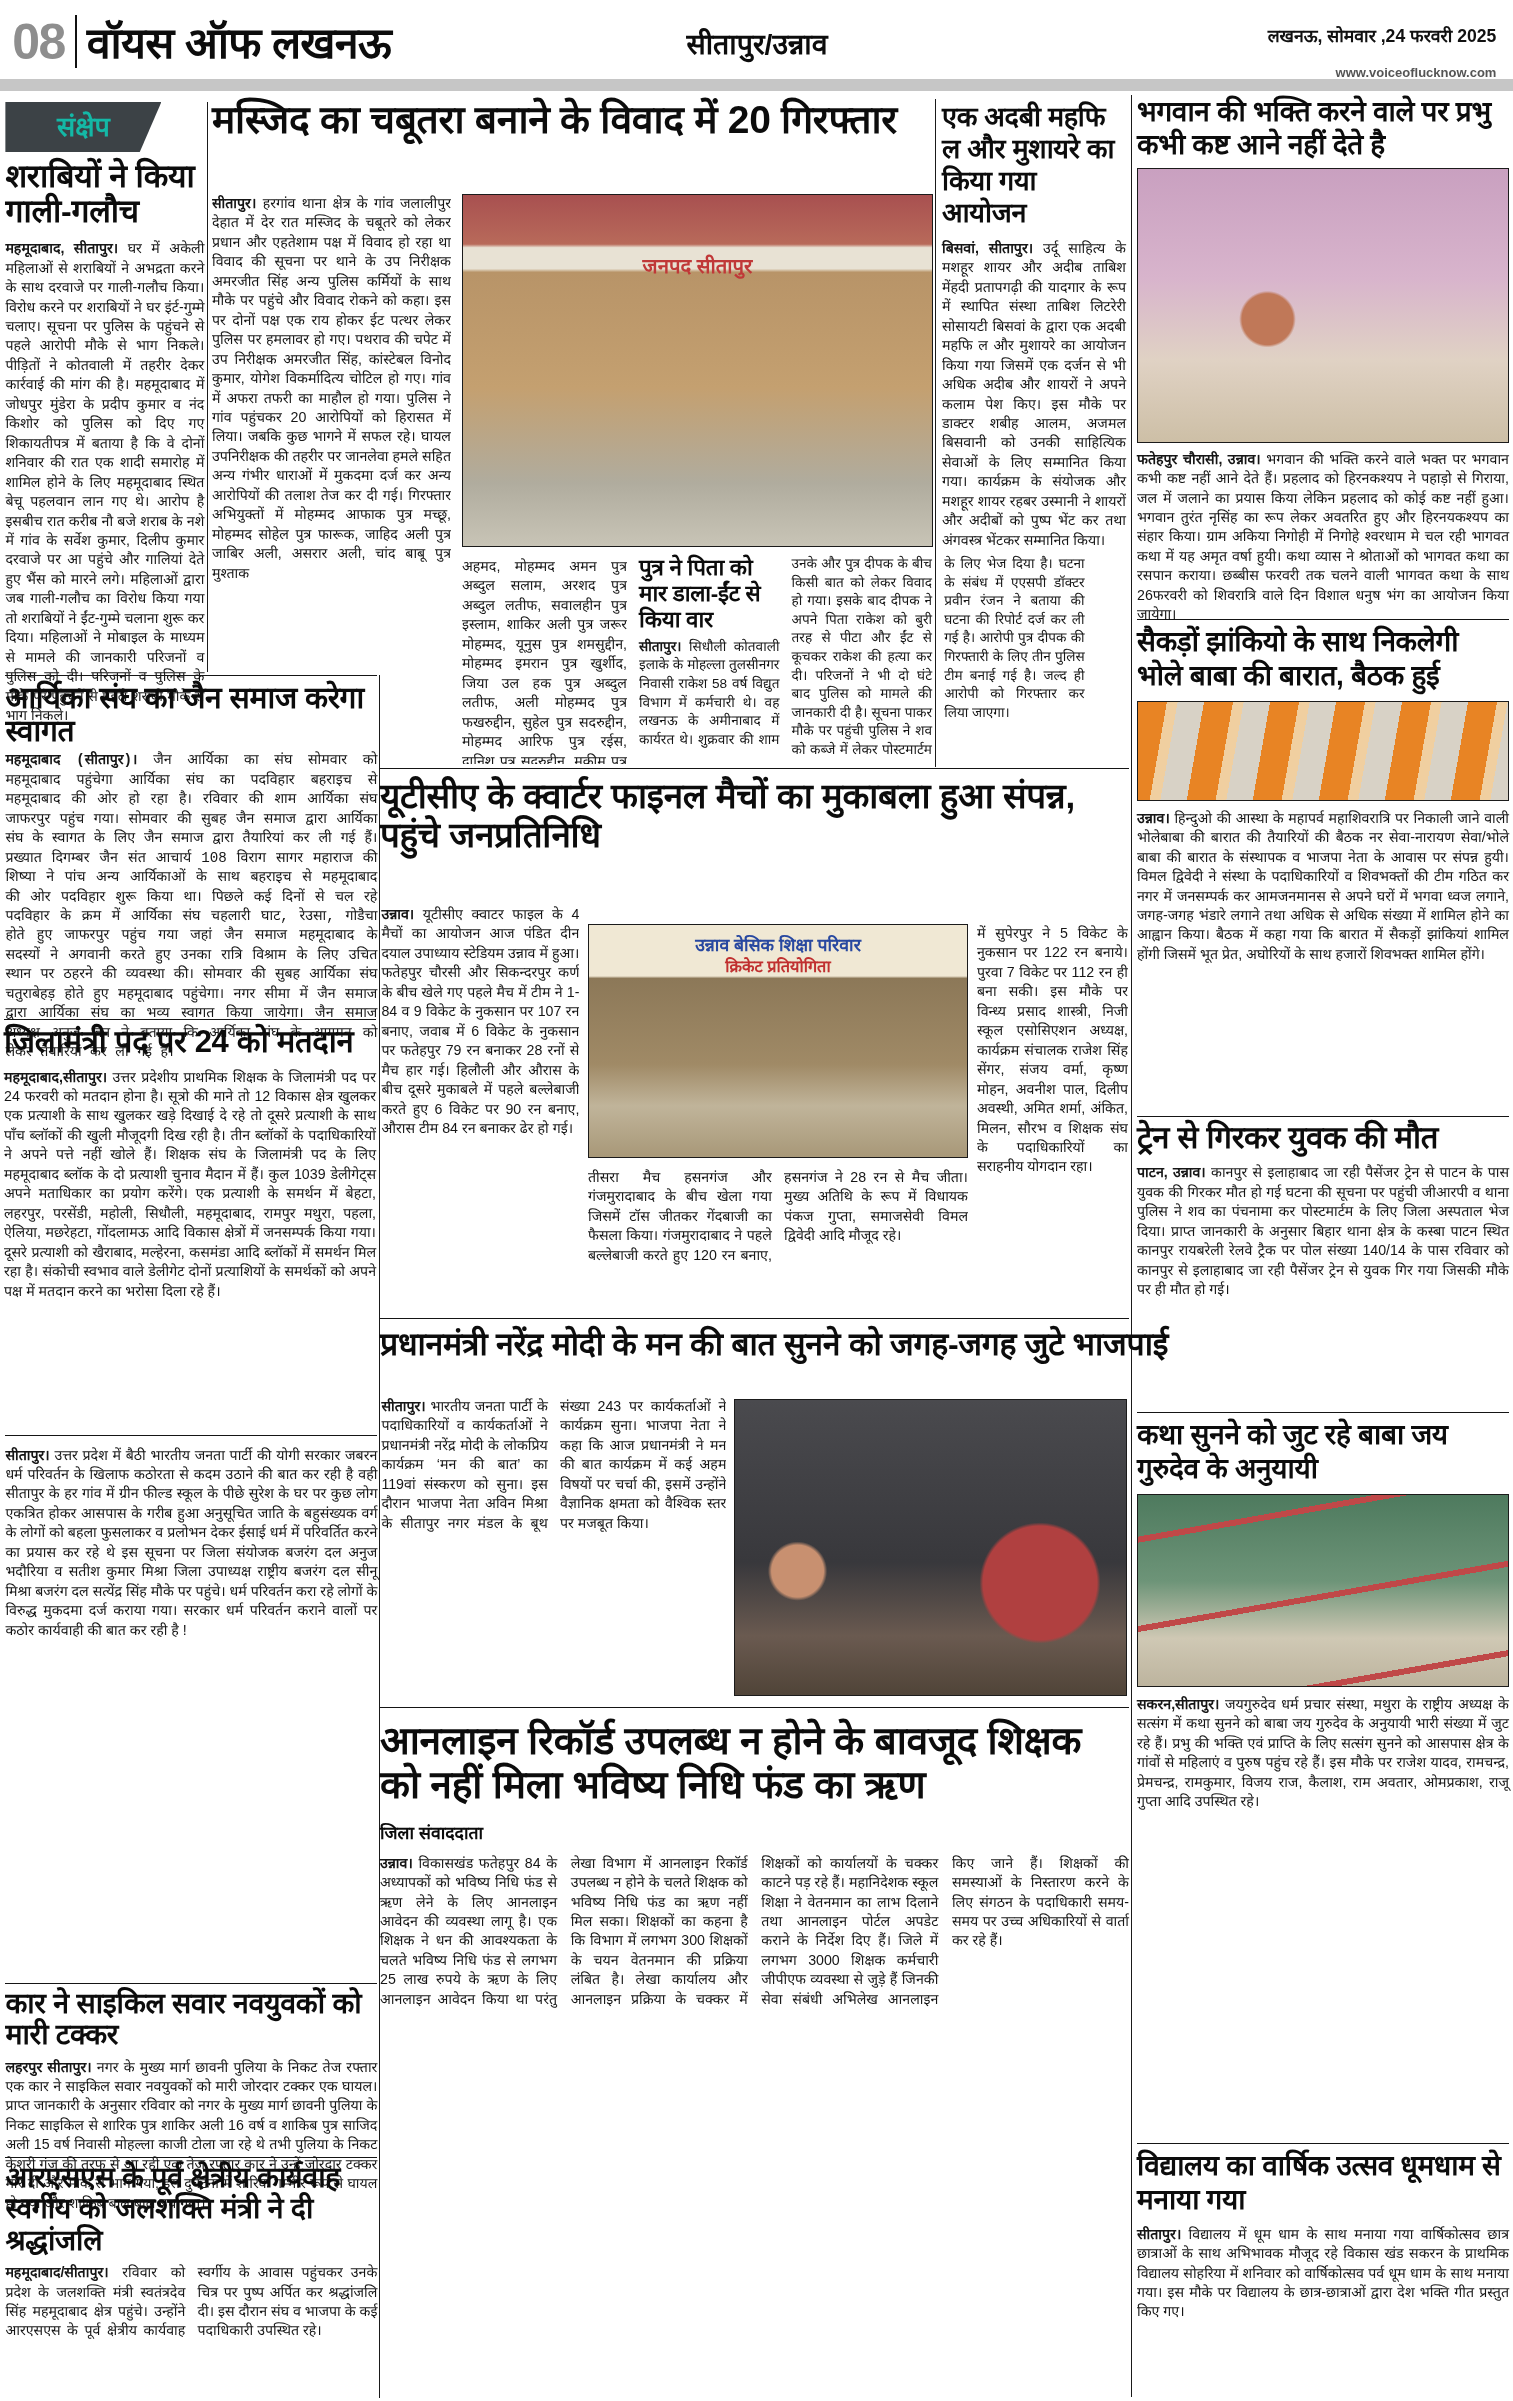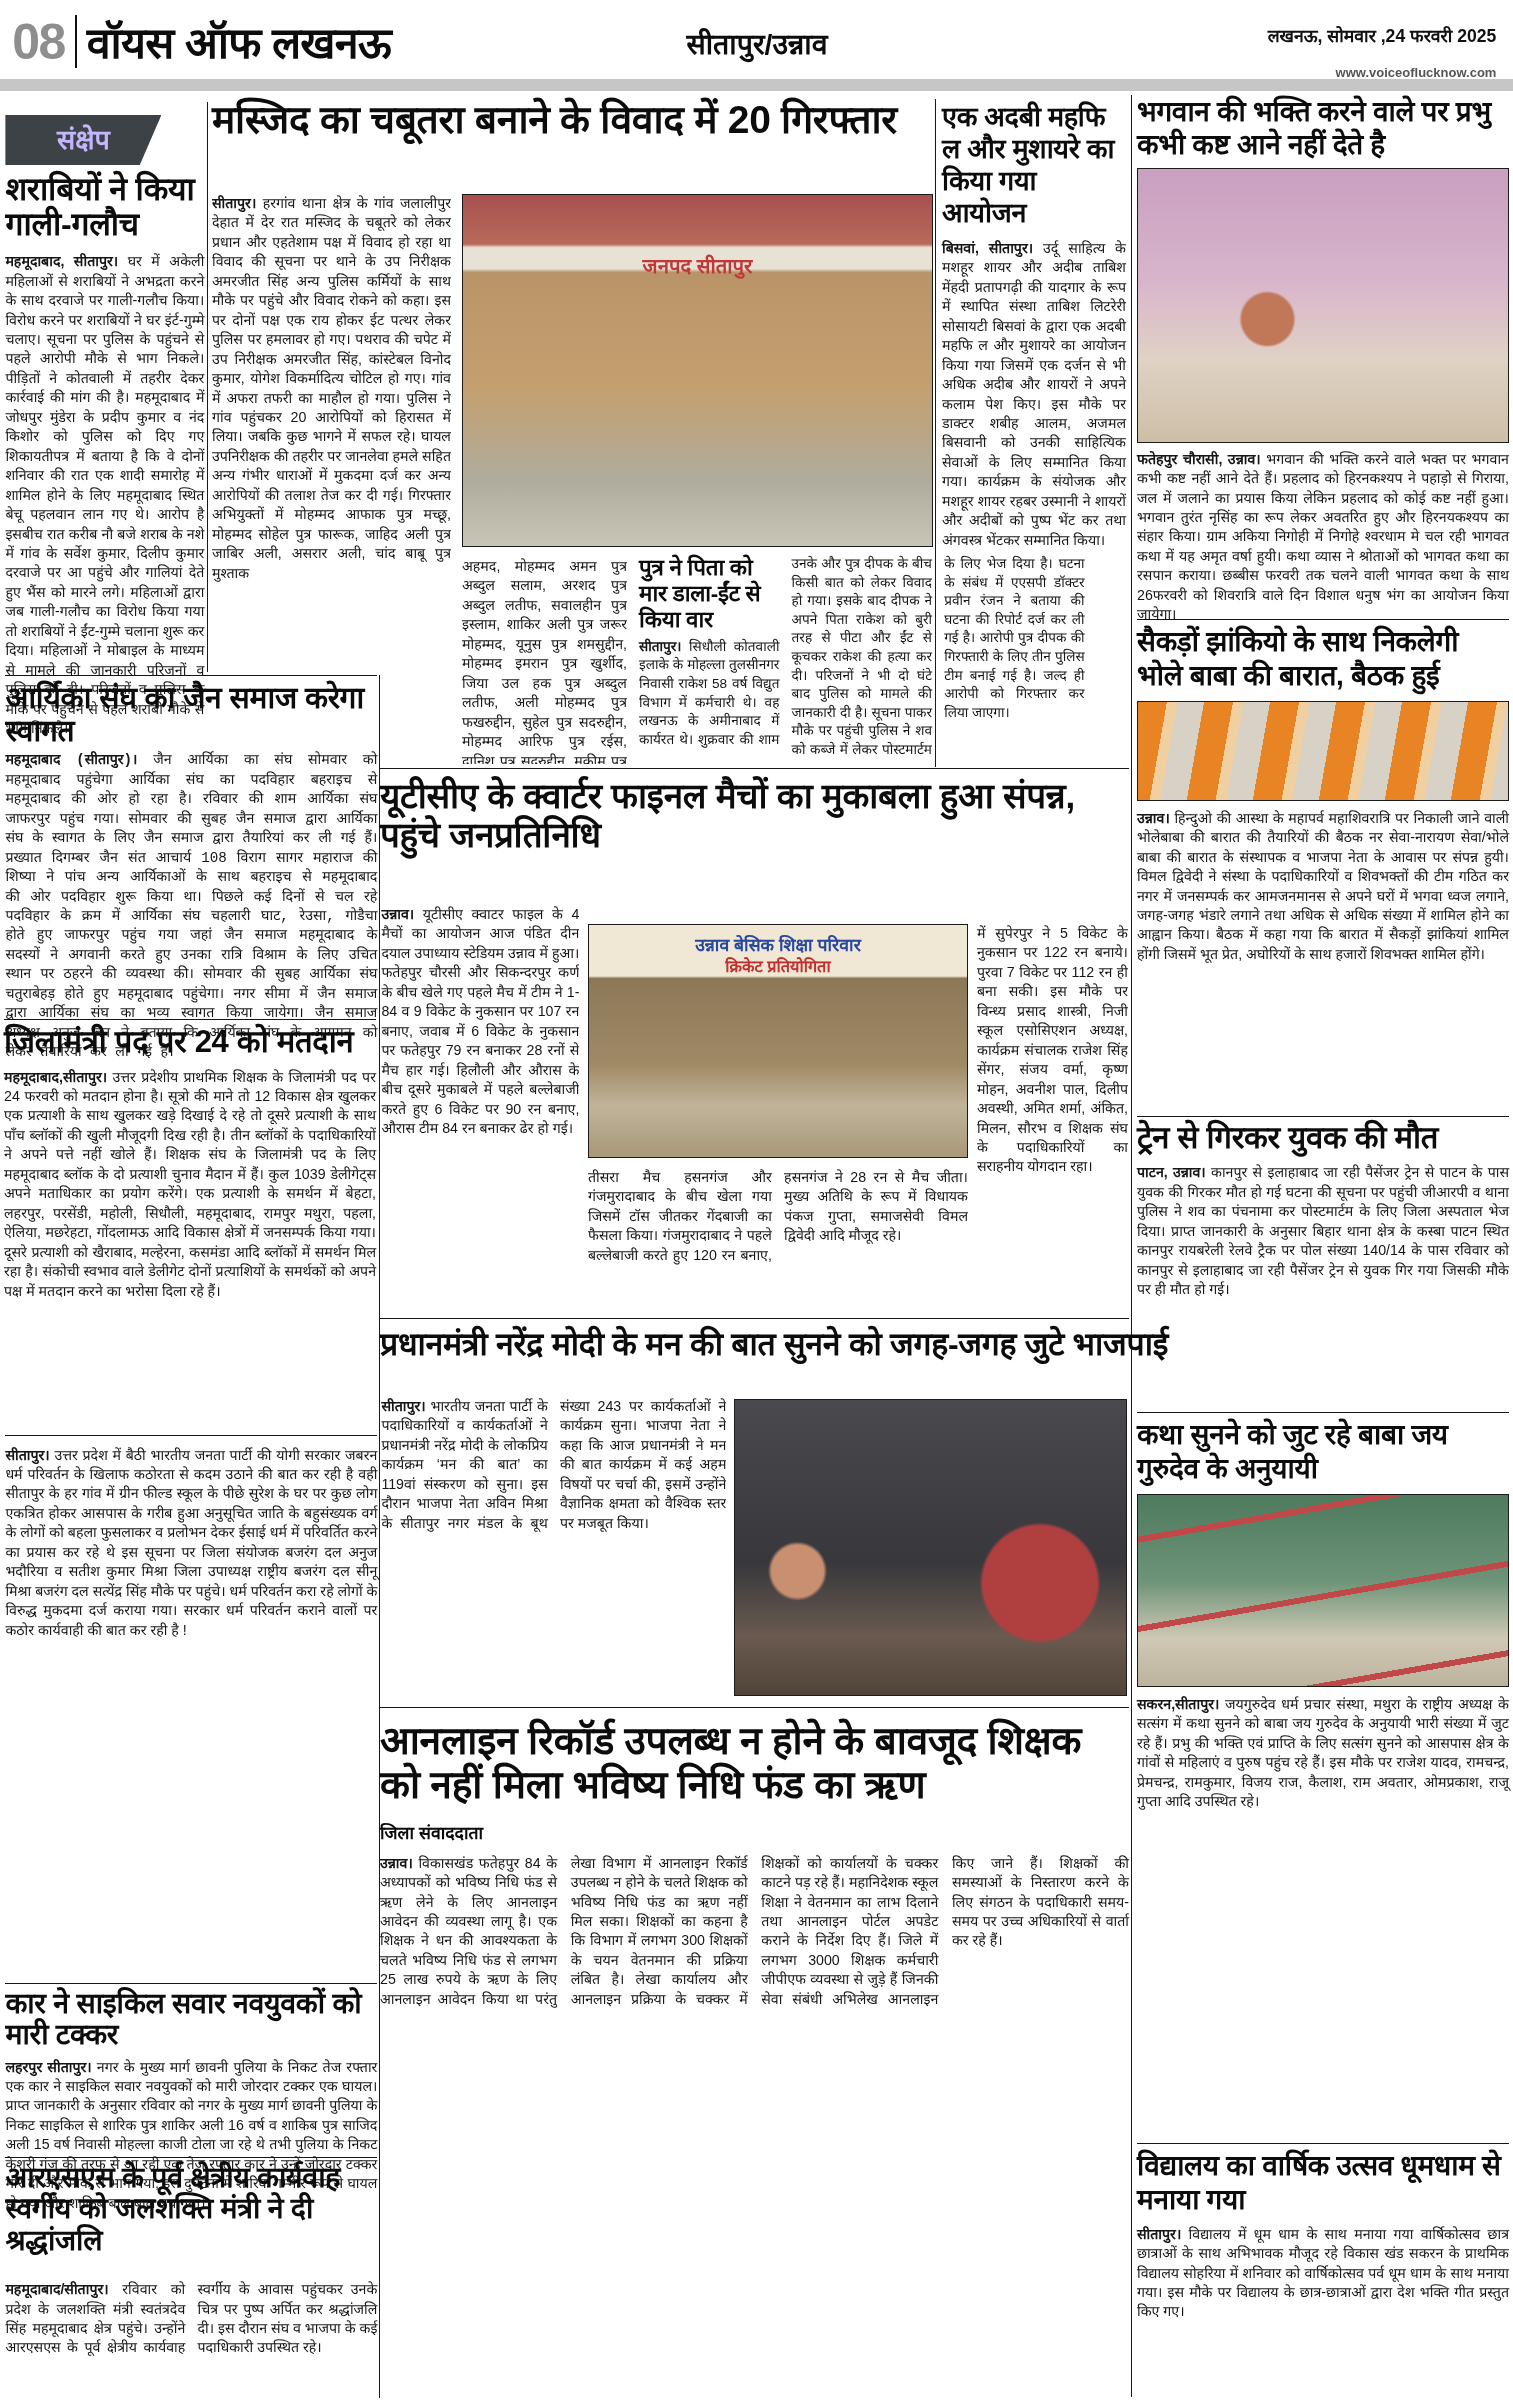--- a/index.html
+++ b/index.html
@@ -23,24 +23,23 @@
   .rule-top{border-top:1.4px solid #151515;}
   .hl{font-weight:800;color:#0c0c0c;line-height:1.1;letter-spacing:-0.3px;margin:0;}
   .bd{font-size:14.2px;line-height:1.37;text-align:justify;color:#161616;margin:0;}
   .dl{font-weight:700;}
   .cols2{column-count:2;column-gap:12.2px;}
   .cols4{column-count:4;column-gap:13.6px;}
   .photo{border:1.4px solid #1b1b1b;box-sizing:border-box;position:relative;overflow:hidden;}
   .photo .ph-label{position:absolute;left:0;right:0;top:4.1px;text-align:center;font-weight:800;}
   .vr{position:absolute;width:1.4px;background:#1a1a1a;}
   .badge{
-    background:#3c4246;color:#c4b5fd;font-size:27px;font-weight:800;
+    background:#3c4246;color:#14b8a6;font-size:27px;font-weight:800;
     width:156px;text-align:center;padding:5.4px 0 8.1px 0;
     clip-path:polygon(0 0,100% 0,86% 100%,0 100%);
-    margin-top:13px;
   }
   .abs{position:absolute;}
   .byline{font-weight:800;font-size:17.6px;color:#0c0c0c;}
 </style>
 </head>
 <body>
 
 <header class="masthead">
   <div class="mh-left">
     <span class="page-num">08</span>
@@ -95,21 +94,21 @@
 <section class="story rule-top" style="left:5.4px;top:1983px;width:372px;height:171px;">
   <h2 class="hl" style="font-size:28.5px;margin-top:4.1px;">कार ने साइकिल सवार नवयुवकों को मारी टक्कर</h2>
   <p class="bd" style="margin-top:6.8px;">
     <strong class="dl">लहरपुर सीतापुर।</strong>
     <span>नगर के मुख्य मार्ग छावनी पुलिया के निकट तेज रफ्तार एक कार ने साइकिल सवार नवयुवकों को मारी जोरदार टक्कर एक घायल। प्राप्त जानकारी के अनुसार रविवार को नगर के मुख्य मार्ग छावनी पुलिया के निकट साइकिल से शारिक पुत्र शाकिर अली 16 वर्ष व शाकिब पुत्र साजिद अली 15 वर्ष निवासी मोहल्ला काजी टोला जा रहे थे तभी पुलिया के निकट केशरी गंज की तरफ से आ रही एक तेज रफ्तार कार ने उन्हें जोरदार टक्कर मार दी और मौके से भाग गया, इस दुर्घटना में शारिक गम्भीर रूप से घायल हो गया और शाकिब बाल बाल बच गया।</span>
   </p>
 </section>
 
 <section class="story rule-top" style="left:5.4px;top:2157px;width:372px;height:239px;">
   <h2 class="hl" style="font-size:28.5px;margin-top:4.1px;">आरएसएस के पूर्व क्षेत्रीय कार्यवाह स्वर्गीय को जलशक्ति मंत्री ने  दी श्रद्धांजलि</h2>
-  <p class="bd cols2" style="margin-top:24px;">
+  <p class="bd cols2" style="margin-top:7px;">
     <strong class="dl">महमूदाबाद/सीतापुर।</strong>
     <span>रविवार को प्रदेश के जलशक्ति मंत्री स्वतंत्रदेव सिंह महमूदाबाद क्षेत्र पहुंचे। उन्होंने आरएसएस के पूर्व क्षेत्रीय कार्यवाह स्वर्गीय के आवास पहुंचकर उनके चित्र पर पुष्प अर्पित कर श्रद्धांजलि दी। इस दौरान संघ व भाजपा के कई पदाधिकारी उपस्थित रहे।</span>
   </p>
 </section>
 
 <section class="story" style="left:212px;top:99px;width:720px;height:668px;">
   <h1 class="hl" style="font-size:39px;white-space:nowrap;">मस्जिद का चबूतरा बनाने के विवाद में 20 गिरफ्तार</h1>
 
   <p class="bd abs" style="left:0;top:95px;width:239px;height:570px;overflow:hidden;">
     <strong class="dl">सीतापुर।</strong>

